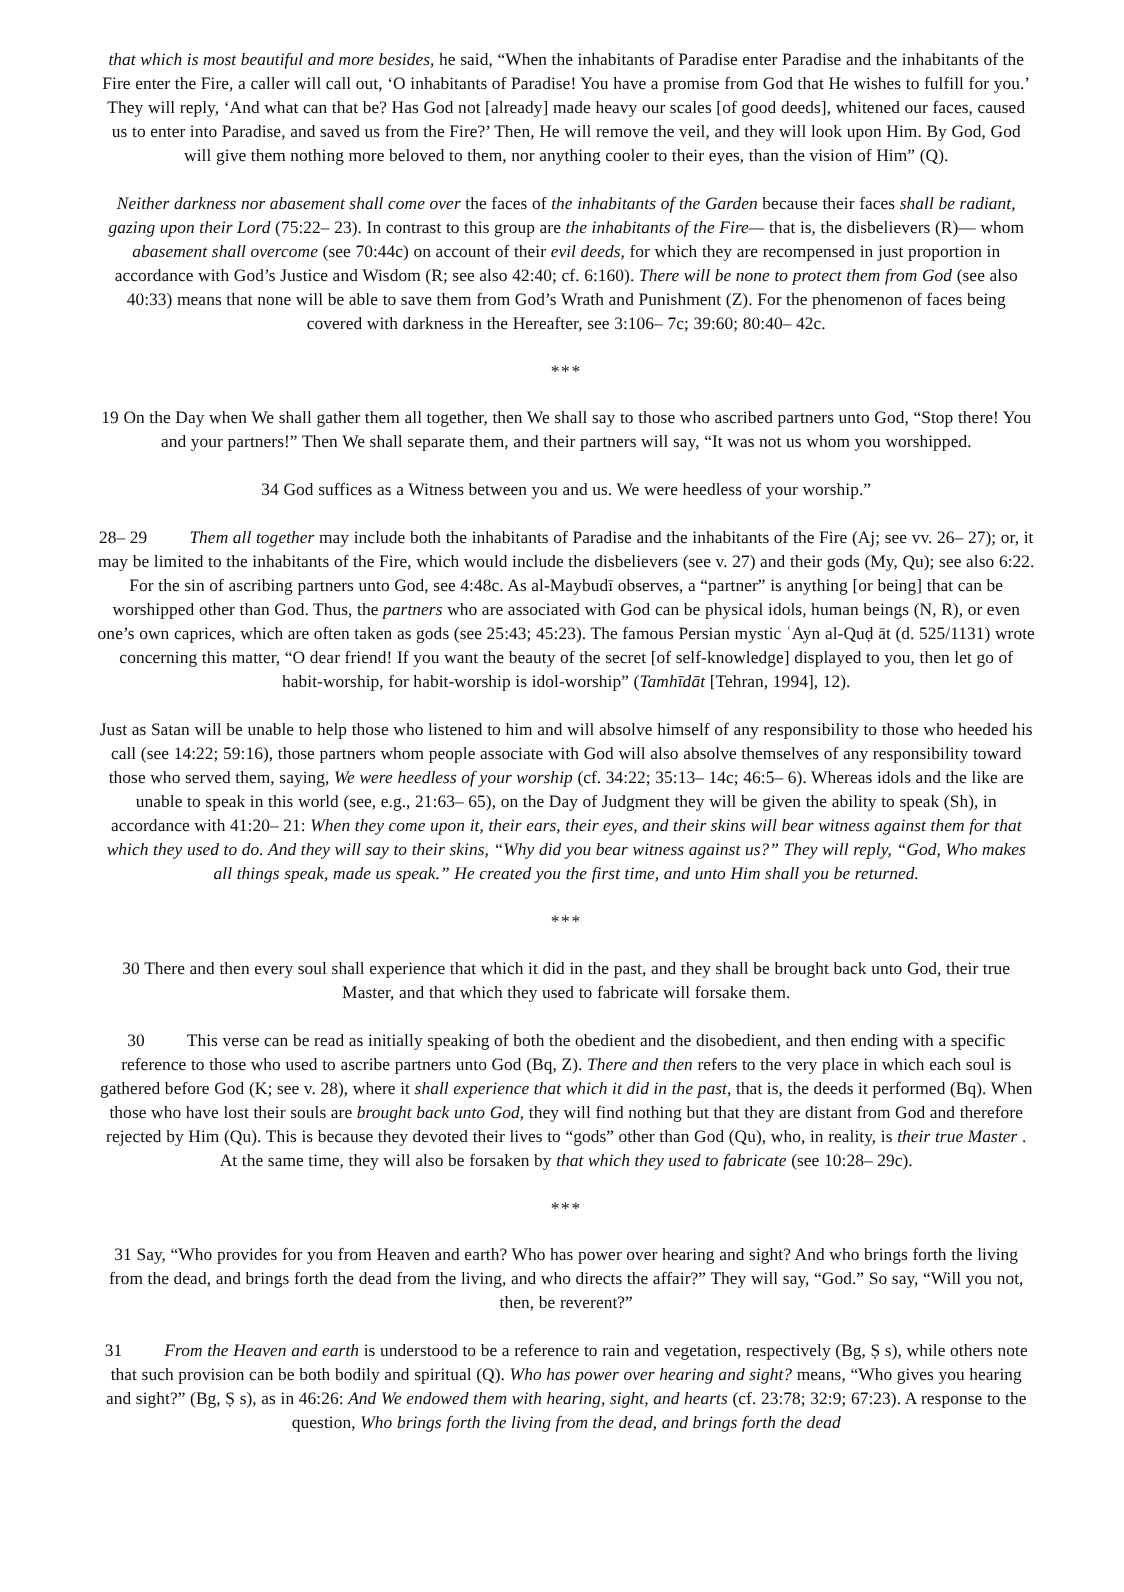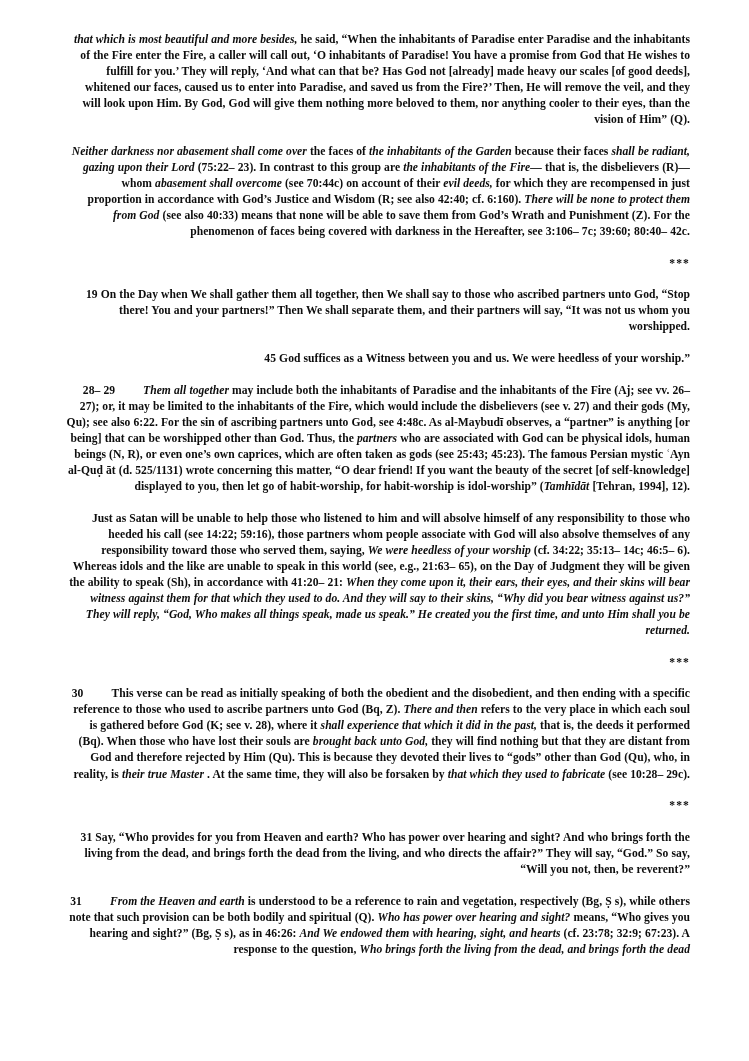--- a/index.html
+++ b/index.html
@@ -19,25 +19,24 @@
     position: relative;
     width: 749px;
     height: 1061px;
     background: #ffffff;
     box-sizing: border-box;
     padding: 32px 59px 0 65px;
   }
   .body-text {
     font-size: 11.6px;
     line-height: 16.05px;
-    text-align: right;
+    text-align: center;
     margin: 0;
     letter-spacing: 0.04px;
     word-spacing: 0.12px;
-    font-weight: bold;
   }
   .para {
     margin: 0 0 15.6px 0;
   }
   .sep {
     margin: 0 0 15.6px 0;
     font-size: 11.6px;
     line-height: 16.05px;
     letter-spacing: 1.1px;
   }
@@ -51,22 +50,23 @@
 </style>
 </head>
 <body>
 
 <div class="page">
   <div id="content">
       <p class="para body-text"><i>that which is most beautiful and more besides,</i><span> he said, “When the inhabitants of Paradise enter Paradise and the inhabitants of the Fire enter the Fire, a caller will call out, ‘O inhabitants of Paradise! You have a promise from God that He wishes to fulfill for you.’ They will reply, ‘And what can that be? Has God not [already] made heavy our scales [of good deeds], whitened our faces, caused us to enter into Paradise, and saved us from the Fire?’ Then, He will remove the veil, and they will look upon Him. By God, God will give them nothing more beloved to them, nor anything cooler to their eyes, than the vision of Him” (Q).</span></p>
       <p class="para body-text"><i>Neither darkness nor abasement shall come over</i><span> the faces of </span><i>the inhabitants of the Garden</i><span> because their faces </span><i>shall be radiant, gazing upon their Lord</i><span> (75:22– 23). In contrast to this group are </span><i>the inhabitants of the Fire—</i><span> that is, the disbelievers (R)— whom </span><i>abasement shall overcome</i><span> (see 70:44c) on account of their </span><i>evil deeds,</i><span> for which they are recompensed in just proportion in accordance with God’s Justice and Wisdom (R; see also 42:40; cf. 6:160). </span><i>There will be none to protect them from God</i><span> (see also 40:33) means that none will be able to save them from God’s Wrath and Punishment (Z). For the phenomenon of faces being covered with darkness in the Hereafter, see 3:106– 7c; 39:60; 80:40– 42c.</span></p>
       <div class="sep body-text">***</div>
       <p class="para body-text"><span>19 On the Day when We shall gather them all together, then We shall say to those who ascribed partners unto God, “Stop there! You and your partners!” Then We shall separate them, and their partners will say, “It was not us whom you worshipped.</span></p>
-      <p class="para body-text"><span>45 God suffices as a Witness between you and us. We were heedless of your worship.”</span></p>
+      <p class="para body-text"><span>34 God suffices as a Witness between you and us. We were heedless of your worship.”</span></p>
       <p class="para body-text"><span>28– 29</span><span class="tab-lg"></span><i>Them all together</i><span> may include both the inhabitants of Paradise and the inhabitants of the Fire (Aj; see vv. 26– 27); or, it may be limited to the inhabitants of the Fire, which would include the disbelievers (see v. 27) and their gods (My, Qu); see also 6:22. For the sin of ascribing partners unto God, see 4:48c. As al-Maybudī observes, a “partner” is anything [or being] that can be worshipped other than God. Thus, the </span><i>partners</i><span> who are associated with God can be physical idols, human beings (N, R), or even one’s own caprices, which are often taken as gods (see 25:43; 45:23). The famous Persian mystic ʿAyn al-Quḍ āt (d. 525/1131) wrote concerning this matter, “O dear friend! If you want the beauty of the secret [of self-knowledge] displayed to you, then let go of habit-worship, for habit-worship is idol-worship” (</span><i>Tamhīdāt</i><span> [Tehran, 1994], 12).</span></p>
       <p class="para body-text"><span>Just as Satan will be unable to help those who listened to him and will absolve himself of any responsibility to those who heeded his call (see 14:22; 59:16), those partners whom people associate with God will also absolve themselves of any responsibility toward those who served them, saying, </span><i>We were heedless of your worship</i><span> (cf. 34:22; 35:13– 14c; 46:5– 6). Whereas idols and the like are unable to speak in this world (see, e.g., 21:63– 65), on the Day of Judgment they will be given the ability to speak (Sh), in accordance with 41:20– 21: </span><i>When they come upon it, their ears, their eyes, and their skins will bear witness against them for that which they used to do. And they will say to their skins, “Why did you bear witness against us?” They will reply, “God, Who makes all things speak, made us speak.” He created you the first time, and unto Him shall you be returned.</i></p>
       <div class="sep body-text">***</div>
+      <p class="para body-text"><span>30 There and then every soul shall experience that which it did in the past, and they shall be brought back unto God, their true Master, and that which they used to fabricate will forsake them.</span></p>
       <p class="para body-text"><span>30</span><span class="tab-lg"></span><span>This verse can be read as initially speaking of both the obedient and the disobedient, and then ending with a specific reference to those who used to ascribe partners unto God (Bq, Z). </span><i>There and then</i><span> refers to the very place in which each soul is gathered before God (K; see v. 28), where it </span><i>shall experience that which it did in the past,</i><span> that is, the deeds it performed (Bq). When those who have lost their souls are </span><i>brought back unto God,</i><span> they will find nothing but that they are distant from God and therefore rejected by Him (Qu). This is because they devoted their lives to “gods” other than God (Qu), who, in reality, is </span><i>their true Master</i><span> . At the same time, they will also be forsaken by </span><i>that which they used to fabricate</i><span> (see 10:28– 29c).</span></p>
       <div class="sep body-text">***</div>
       <p class="para body-text"><span>31 Say, “Who provides for you from Heaven and earth? Who has power over hearing and sight? And who brings forth the living from the dead, and brings forth the dead from the living, and who directs the affair?” They will say, “God.” So say, “Will you not, then, be reverent?”</span></p>
       <p class="para body-text"><span>31</span><span class="tab-lg"></span><i>From the Heaven and earth</i><span> is understood to be a reference to rain and vegetation, respectively (Bg, Ṣ s), while others note that such provision can be both bodily and spiritual (Q). </span><i>Who has power over hearing and sight?</i><span> means, “Who gives you hearing and sight?” (Bg, Ṣ s), as in 46:26: </span><i>And We endowed them with hearing, sight, and hearts</i><span> (cf. 23:78; 32:9; 67:23). A response to the question, </span><i>Who brings forth the living from the dead, and brings forth the dead</i></p>
     </div>
 </div>
 
 </body></html>

